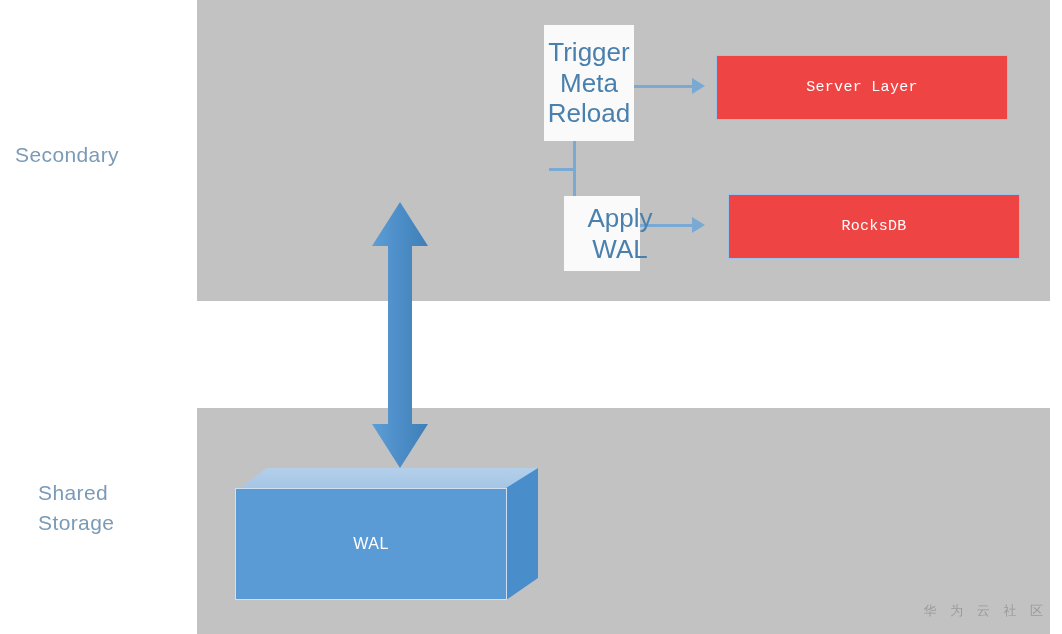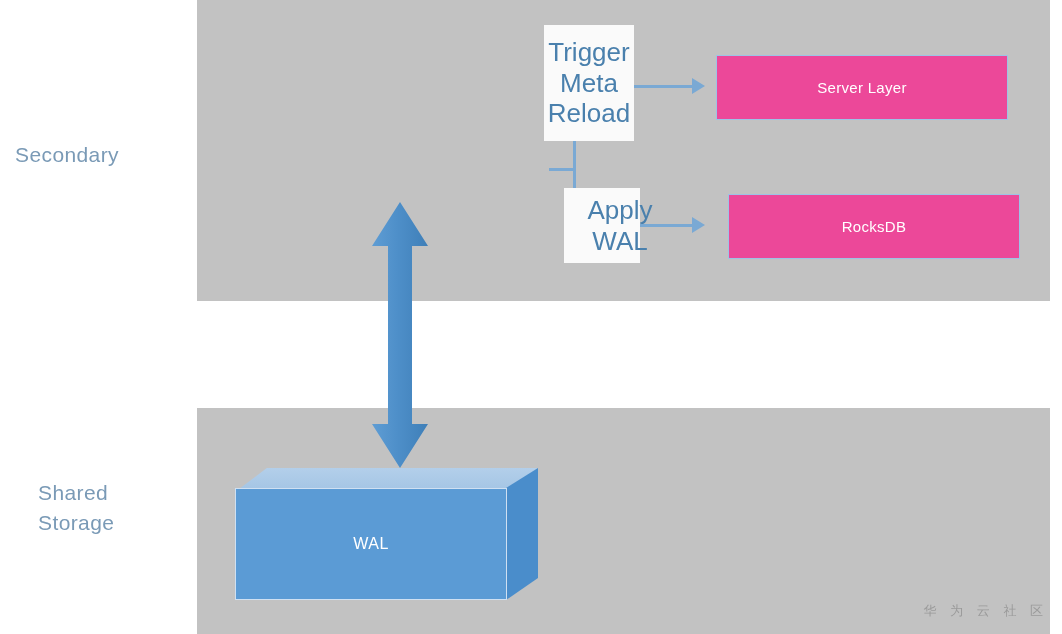--- a/index.html
+++ b/index.html
@@ -54,28 +54,29 @@
   }
   #label-shared {
     left: 38px;
     top: 478px;
     width: 150px;
   }
 
   
   .blue-box {
     position: absolute;
-    background: #ec4899;
+    background: #ef4444;
     border: 1px solid #9dc3e6;
     display: flex;
     align-items: center;
     justify-content: center;
     color: #ffffff;
     font-size: 15px;
     letter-spacing: 0.3px;
+    font-family: Liberation Mono, monospace;
   }
   #box-wal-analyser {
     left: 250px;
     top: 138px;
     width: 299px;
     height: 63px;
   }
   #box-server-layer {
     left: 716px;
     top: 55px;
@@ -105,21 +106,21 @@
     align-items: center;
   }
   #callout-trigger-meta-reload {
     left: 544px;
     top: 25px;
     width: 90px;
     height: 116px;
   }
   #callout-apply-wal {
     left: 564px;
-    top: 188px;
+    top: 196px;
     width: 76px;
     height: 75px;
     padding-left: 36px;
   }
 
   
   .line {
     position: absolute;
     background: #7aa9d4;
   }

